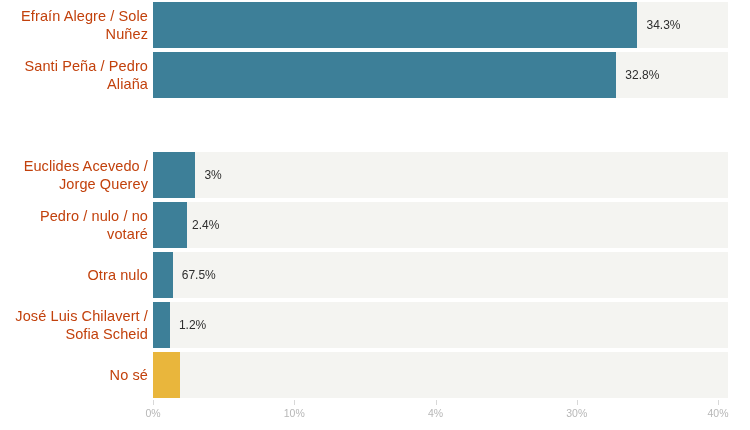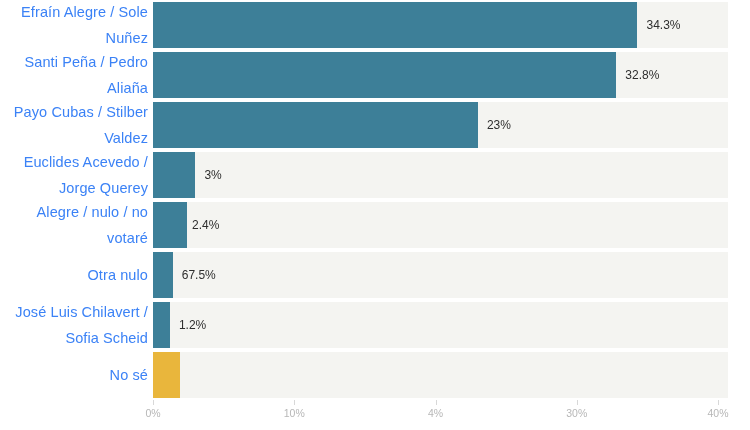--- a/index.html
+++ b/index.html
@@ -51,22 +51,22 @@
     position: absolute;
     left: 0;
     top: 0;
     width: 148px;
     height: 50px;
     display: flex;
     align-items: center;
     justify-content: flex-end;
     text-align: right;
     font-size: 14.5px;
-    line-height: 26px;
-    color: #3b82f6;
+    line-height: 18px;
+    color: #c2410c;
     letter-spacing: 0.1px;
     white-space: pre-line;
     padding-right: 0px;
     box-sizing: border-box;
   }
 
   .bar {
     position: absolute;
     left: 153px;
     top: 2px;
@@ -133,38 +133,31 @@
     </div>
 
     <div class="row" style="top:50px;">
       <div class="row-label">Santi Peña / Pedro
 Aliaña</div>
       <div class="row-track"></div>
       <div class="bar" style="width: 463.3px; background: rgb(61, 127, 152);"></div>
       <div class="bar-value" style="left: 625.3px; text-align: center;">32.8%</div>
     </div>
 
-    <div class="row" style="top:100px;">
-      <div class="row-label">Payo Cubas / Stilber
-Valdez</div>
-      <div class="row-track"></div>
-      <div class="bar" style="width: 324.875px; background: rgb(61, 127, 152);"></div>
-      <div class="bar-value" style="left: 486.875px;">23%</div>
-    </div>
 
     <div class="row" style="top:150px;">
       <div class="row-label">Euclides Acevedo /
 Jorge Querey</div>
       <div class="row-track"></div>
       <div class="bar" style="width: 42.375px; background: rgb(61, 127, 152);"></div>
       <div class="bar-value" style="left: 204.375px;">3%</div>
     </div>
 
     <div class="row" style="top:200px;">
-      <div class="row-label">Alegre / nulo / no
+      <div class="row-label">Pedro / nulo / no
 votaré</div>
       <div class="row-track"></div>
       <div class="bar" style="width: 33.9px; background: rgb(61, 127, 152);"></div>
       <div class="bar-value" style="left: 192px;">2.4%</div>
     </div>
 
     <div class="row" style="top:250px;">
       <div class="row-label">Otra nulo</div>
       <div class="row-track"></div>
       <div class="bar" style="width: 19.775px; background: rgb(61, 127, 152);"></div>

